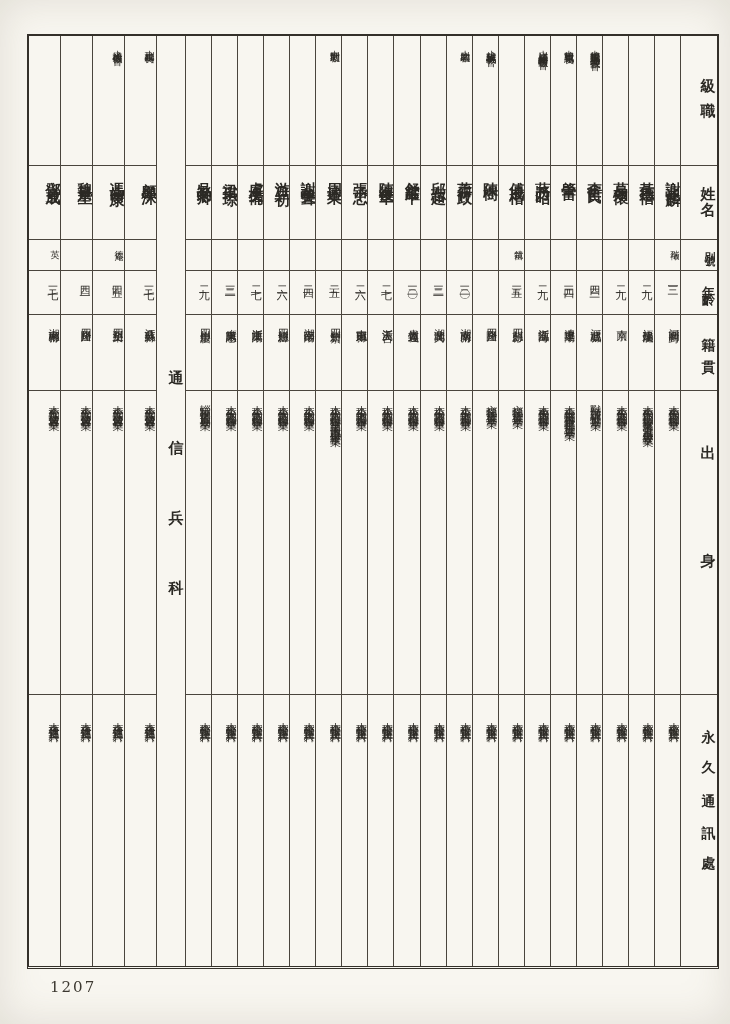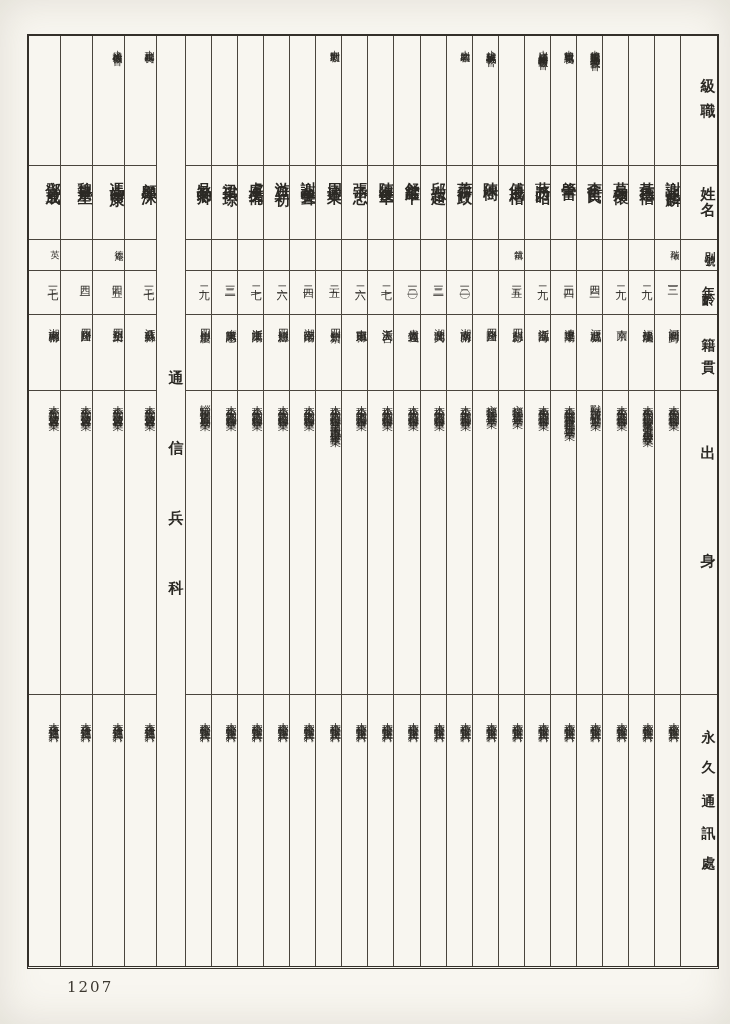--- a/index.html
+++ b/index.html
@@ -61,21 +61,21 @@
   .h-origin{font-size:14px;letter-spacing:22px;padding-top:12px;}
   .h-background{font-size:15px;letter-spacing:108px;padding-top:42px;}
   .h-address{font-size:14px;letter-spacing:32px;padding-top:22px;}
   
   .cell-divider{
     height:100%;border-bottom:none;
     font-size:15px;font-weight:bold;
     letter-spacing:70px;padding-top:322px;
   }
   .page-number{
-    position:absolute;left:67px;top:978px;
+    position:absolute;left:50px;top:978px;
     font-size:15px;letter-spacing:2px;color:#3c3830;
     font-family:"DejaVu Serif","Liberation Serif",serif;
   }
 </style>
 </head>
 <body>
 
 <div class="page">
   <div class="register-table" id="register-table">
       <div class="col col-header">

